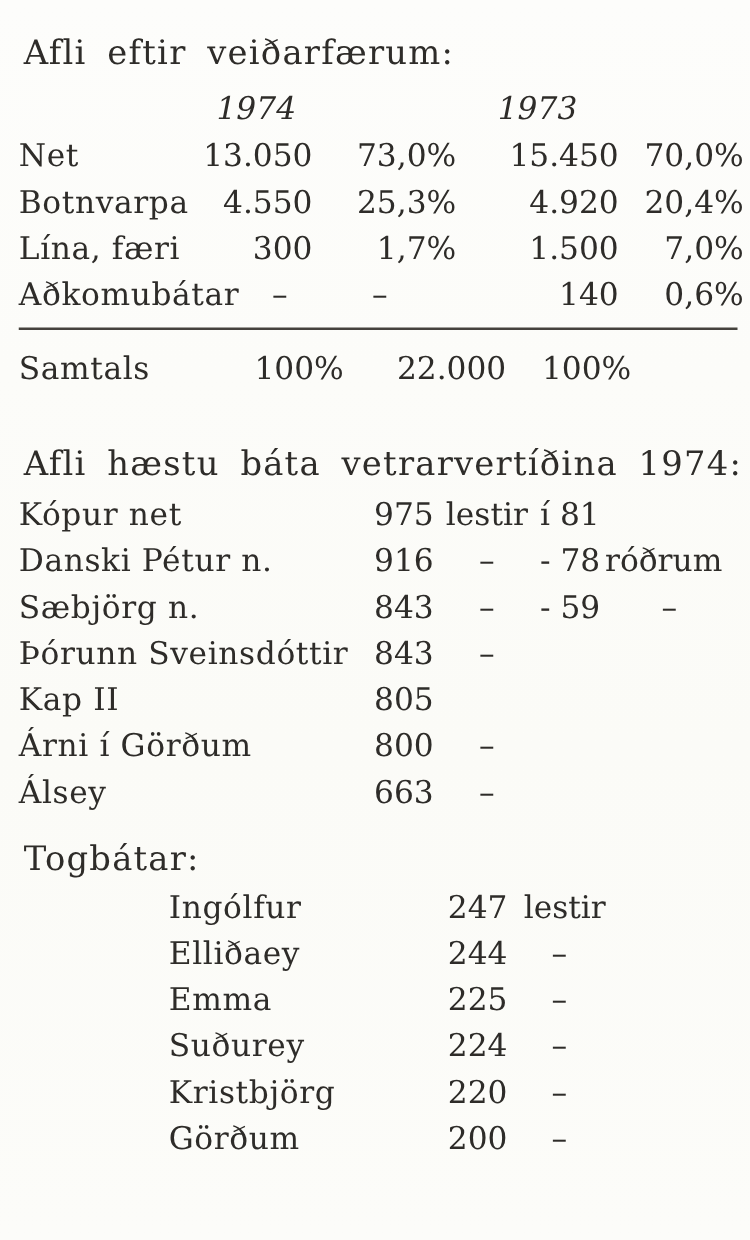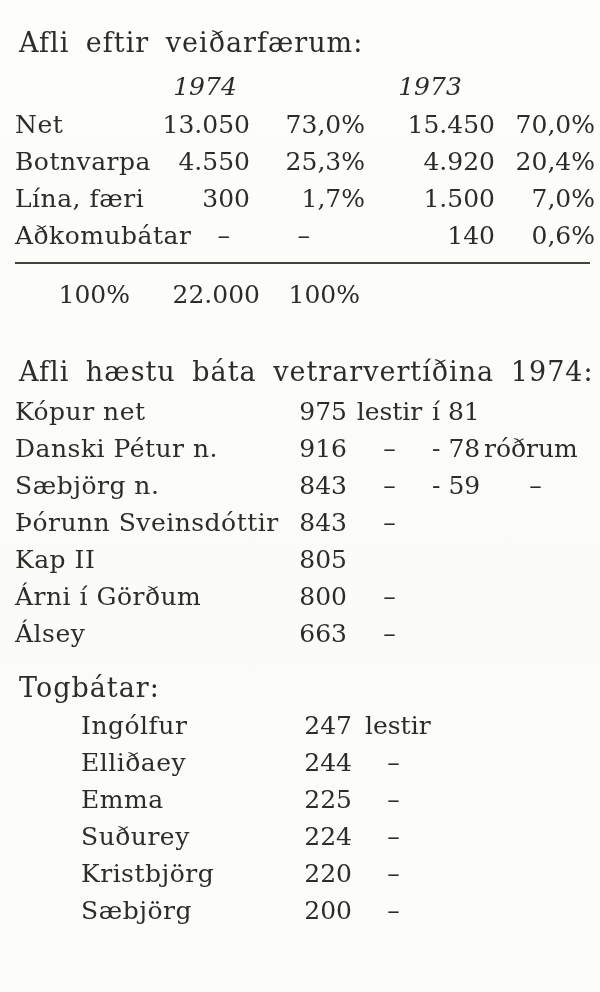--- a/index.html
+++ b/index.html
@@ -41,21 +41,21 @@
   }
   
   .t2-row{display:flex;height:37px;line-height:37px;font-size:25px;}
   .s2-name{width:282px;text-align:left;letter-spacing:0.5px;}
   .s2-catch{width:50px;text-align:right;}
   .s2-unit{width:85px;text-align:center;}
   .s2-trips{width:40px;text-align:right;white-space:pre;}
   .s2-last{width:115px;padding-left:12px;box-sizing:border-box;text-align:left;}
   .s2-last.ctr{text-align:center;}
   
-  .sec3{margin-left:66px;}
+  .sec3{margin-left:120px;}
   .t3-row{display:flex;height:37px;line-height:37px;font-size:25px;}
   .s3-name{width:220px;text-align:left;letter-spacing:0.5px;}
   .s3-num{width:51px;text-align:right;}
   .s3-unit{width:83px;padding-left:13px;box-sizing:border-box;text-align:left;}
   .s3-unit.ctr{text-align:center;padding-left:0;}
   .mt-h2{margin-top:42px;}
   .mt-h3{margin-top:19px;height:36px;}
 </style>
 </head>
 <body>
@@ -100,20 +100,21 @@
     <span class="c-label">Aðkomubátar</span>
     <span class="c-v74 ds1">–</span>
     <span class="c-p74 ds2">–</span>
     <span class="c-v73">140</span>
     <span class="c-p73">0,6%</span>
   </div>
 
   <div class="rule"></div>
 
   <div class="t1-row">
+    <span class="c-label">Samtals</span>
     <span class="c-p74">100%</span>
     <span class="c-v73">22.000</span>
     <span class="c-p73">100%</span>
   </div>
 
   <div class="h-italic mt-h2">Afli hæstu báta vetrarvertíðina 1974:</div>
 
   <div class="t2-row">
     <span class="s2-name">Kópur net</span>
     <span class="s2-catch">975</span>
@@ -197,20 +198,20 @@
       <span class="s3-unit ctr">–</span>
     </div>
 
     <div class="t3-row">
       <span class="s3-name">Kristbjörg</span>
       <span class="s3-num">220</span>
       <span class="s3-unit ctr">–</span>
     </div>
 
     <div class="t3-row">
-      <span class="s3-name">Sæbjörg</span>
+      <span class="s3-name">Görðum</span>
       <span class="s3-num">200</span>
       <span class="s3-unit ctr">–</span>
     </div>
 
   </div>
 
 </div>
 
 </body></html>

